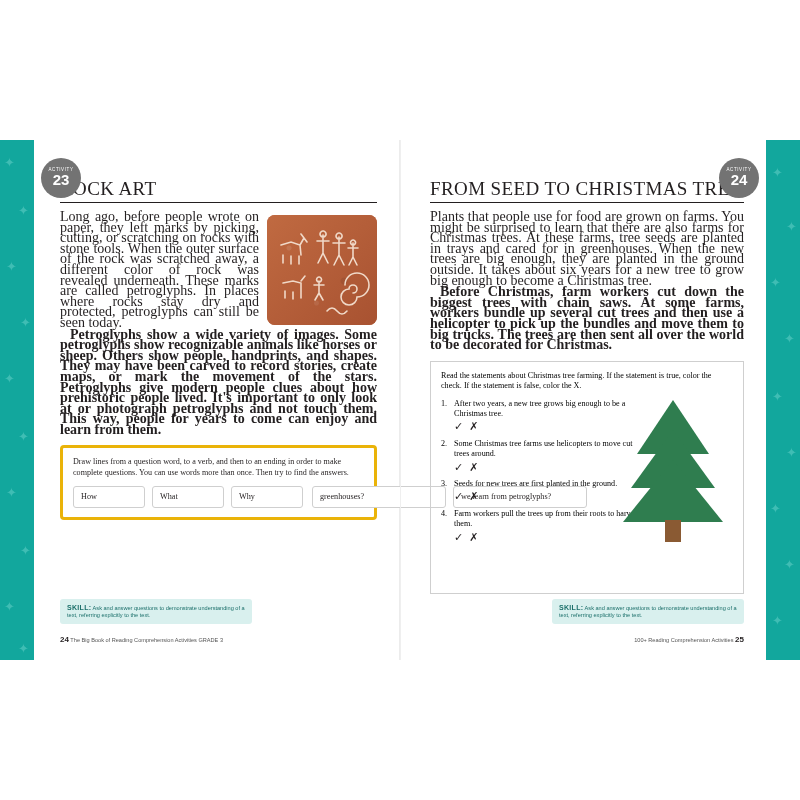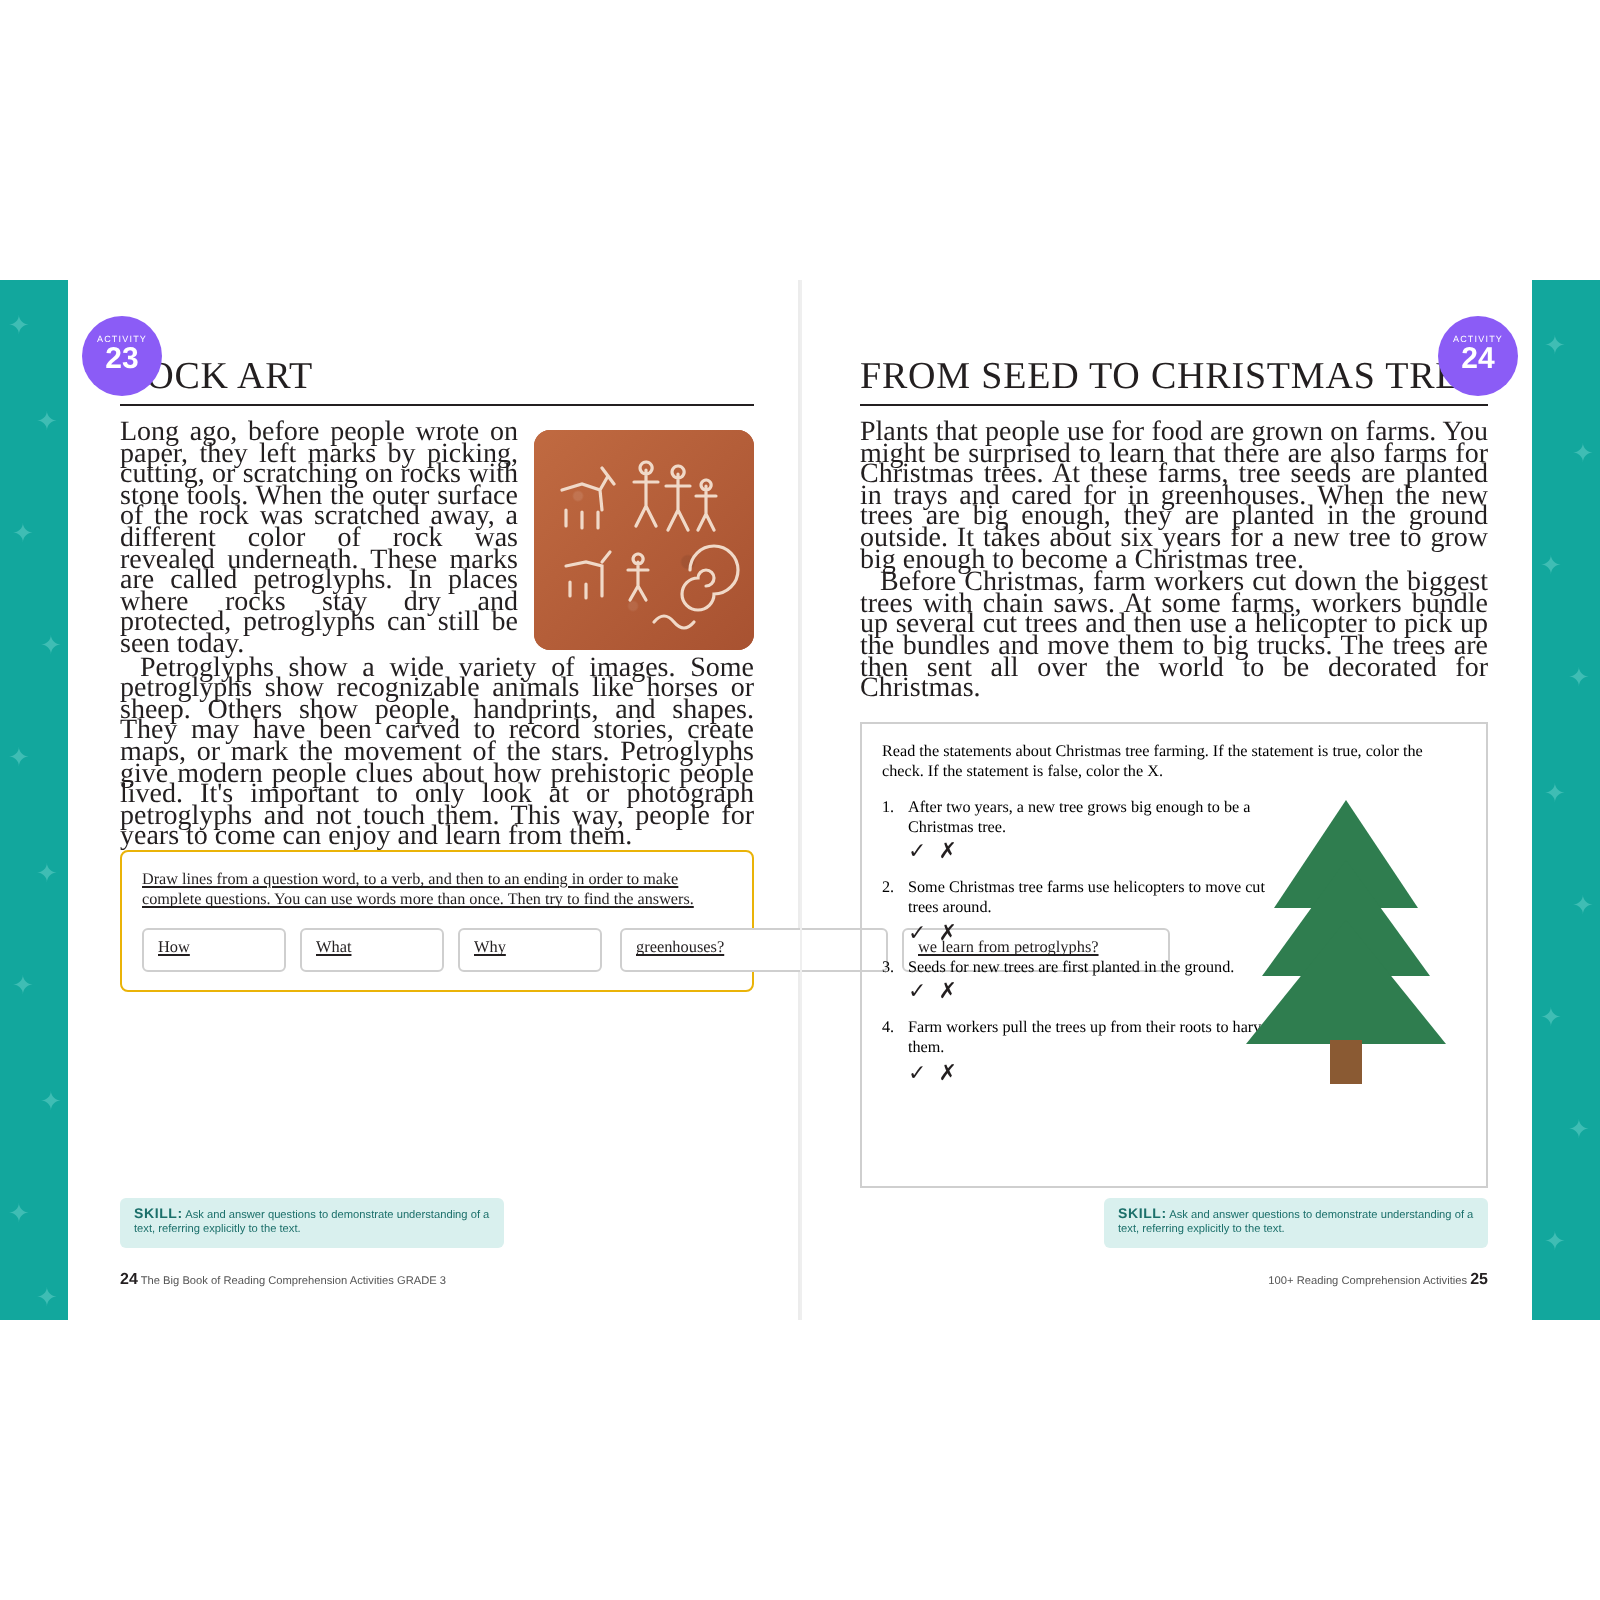--- a/index.html
+++ b/index.html
@@ -27,55 +27,55 @@
     width:366px;height:520px;padding:34px 22px 0 26px;
   }
   .page.left{margin-left:34px;border-right:1px solid #ececec;}
   .page.right{padding-left:30px;}
   .gutter{
     position:absolute;left:400px;top:0;width:1px;height:520px;background:#efefef;
   }
   
   .badge{
     position:absolute;top:18px;width:40px;height:40px;border-radius:50%;
-    background:#8b5cf6;color:#fff;text-align:center;
+    background:#737373;color:#fff;text-align:center;
   }
   .badge.left{left:7px;}
   .badge.right{right:7px;}
   .badge .lbl{font-size:4.5px;letter-spacing:.6px;margin-top:9px;text-transform:uppercase;}
   .badge .num{font-size:15px;font-weight:bold;line-height:14px;margin-top:1px;}
   h1{
     font-family:"Liberation Serif", serif;
     font-size:19px;font-weight:normal;letter-spacing:.4px;
     margin:4px 0 2px 0;color:#231f20;text-transform:uppercase;
   }
   .rule{height:1px;background:#231f20;margin:2px 0 9px 0;}
   p.body{
     font-family:"Liberation Serif", serif;
     font-size:14px;line-height:10.6px;color:#231f20;margin:0 0 0 0;
     text-align:justify;
   }
-  p.body + p.body{text-indent:10px;margin-top:1px;}
+  p.body + p.body{text-indent:10px;margin-top:1px;font-weight:bold;}
   .wrapimg{
     float:right;width:110px;height:110px;margin:3px 0 4px 8px;
     border-radius:8px;background:#b5603a;position:relative;overflow:hidden;
   }
   .wrapimg .tex{position:absolute;inset:0;
     background:
       radial-gradient(circle at 20% 30%, rgba(255,255,255,.10) 0 2px, transparent 3px),
       radial-gradient(circle at 70% 60%, rgba(0,0,0,.08) 0 3px, transparent 4px),
       radial-gradient(circle at 45% 80%, rgba(255,255,255,.08) 0 2px, transparent 3px),
       linear-gradient(135deg,#c06a41,#a85231);
   }
   .wrapimg svg{position:absolute;inset:0;}
   .box{
-    clear:both;border:1px solid #eab308;border-radius:4px;
-    padding:9px 10px;
+    clear:both;border:3px solid #eab308;border-radius:4px;
+    padding:9px 10px;margin-top:10px;
     font-family:"Liberation Serif", serif;
-    font-size:8.1px;line-height:10.4px;color:#231f20;text-decoration:underline;
+    font-size:8.1px;line-height:10.4px;color:#231f20;
   }
   .box .instr{margin:0 0 8px 0;}
   .cols{display:flex;gap:9px;}
   .col{display:flex;flex-direction:row;gap:7px;}
   .cell{
     border:1px solid #cfcfcf;border-radius:3px;
     height:20px;display:flex;align-items:center;padding:0 7px;
     font-size:8.2px;color:#231f20;background:#fff;
   }
   .c1{width:56px;}

